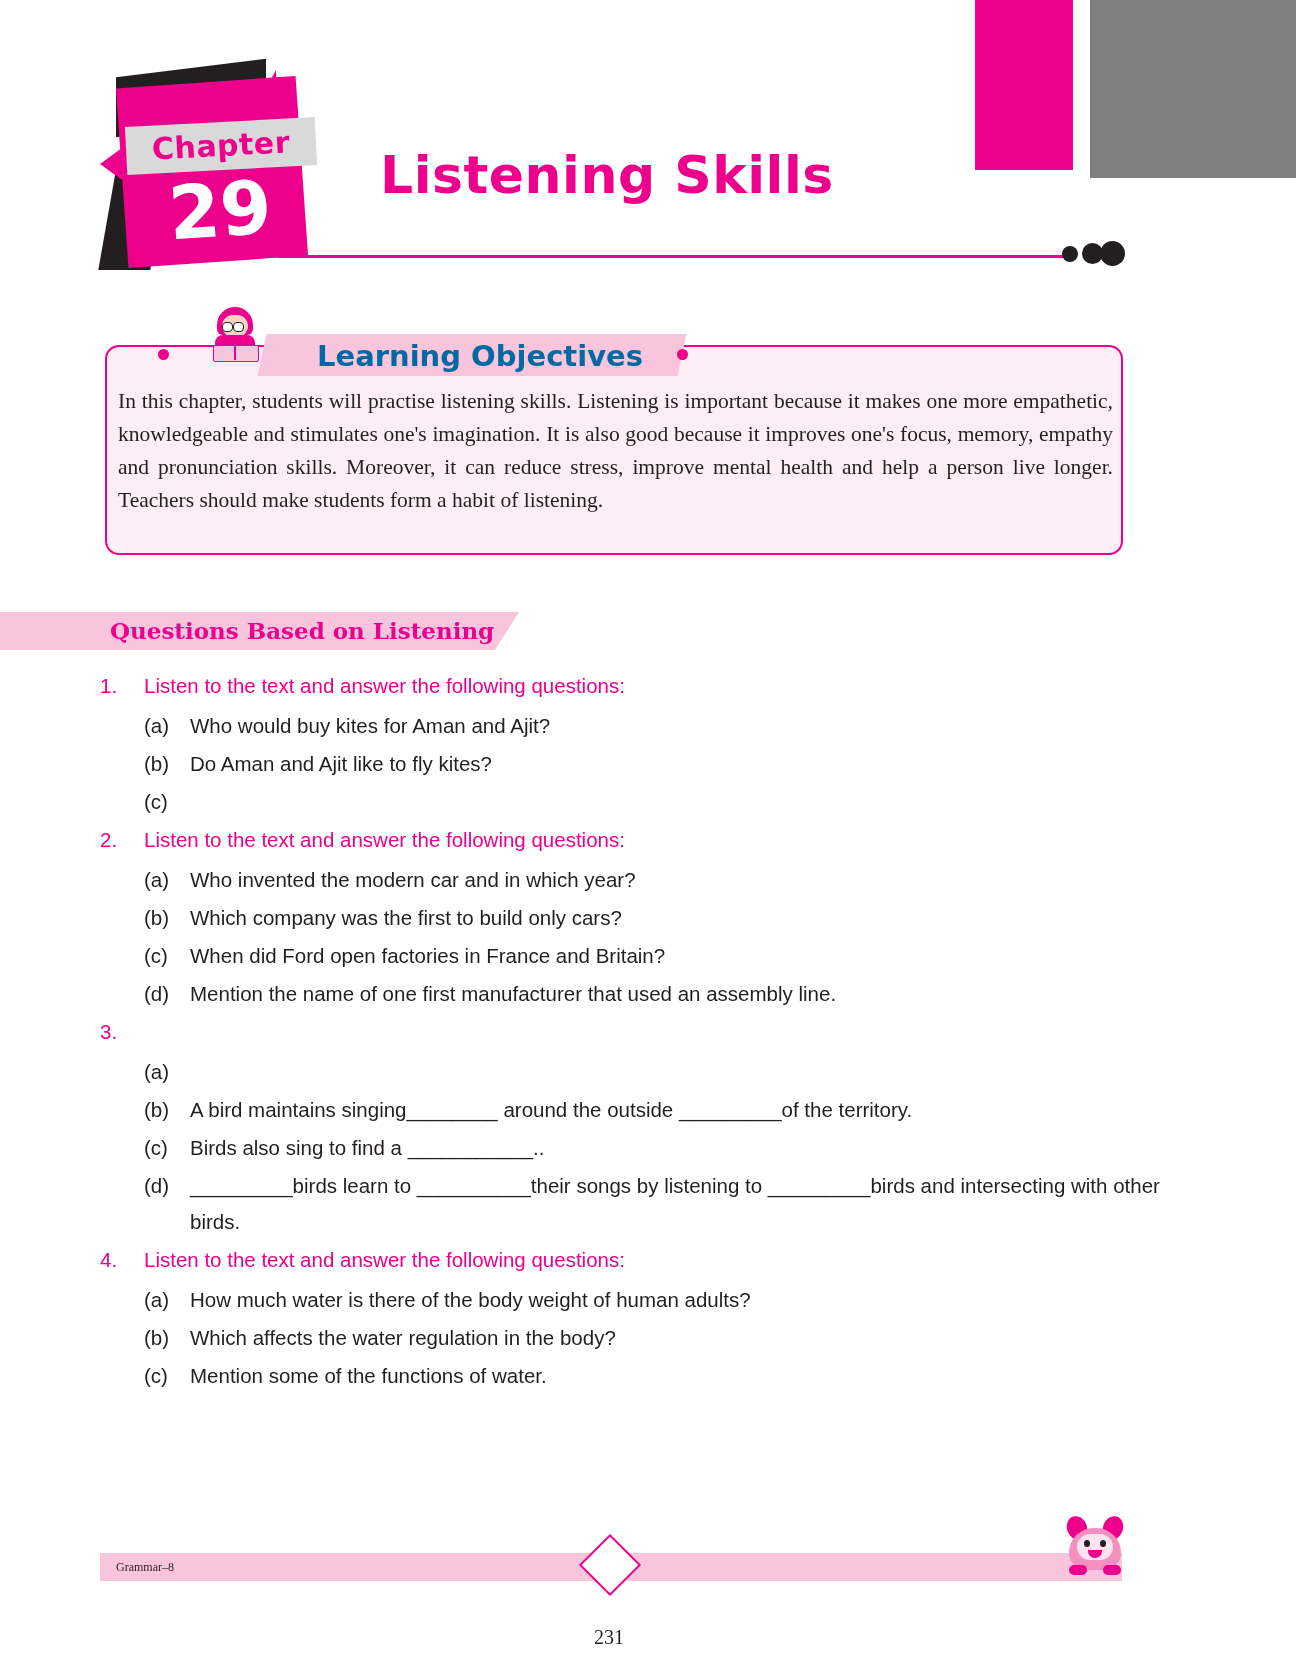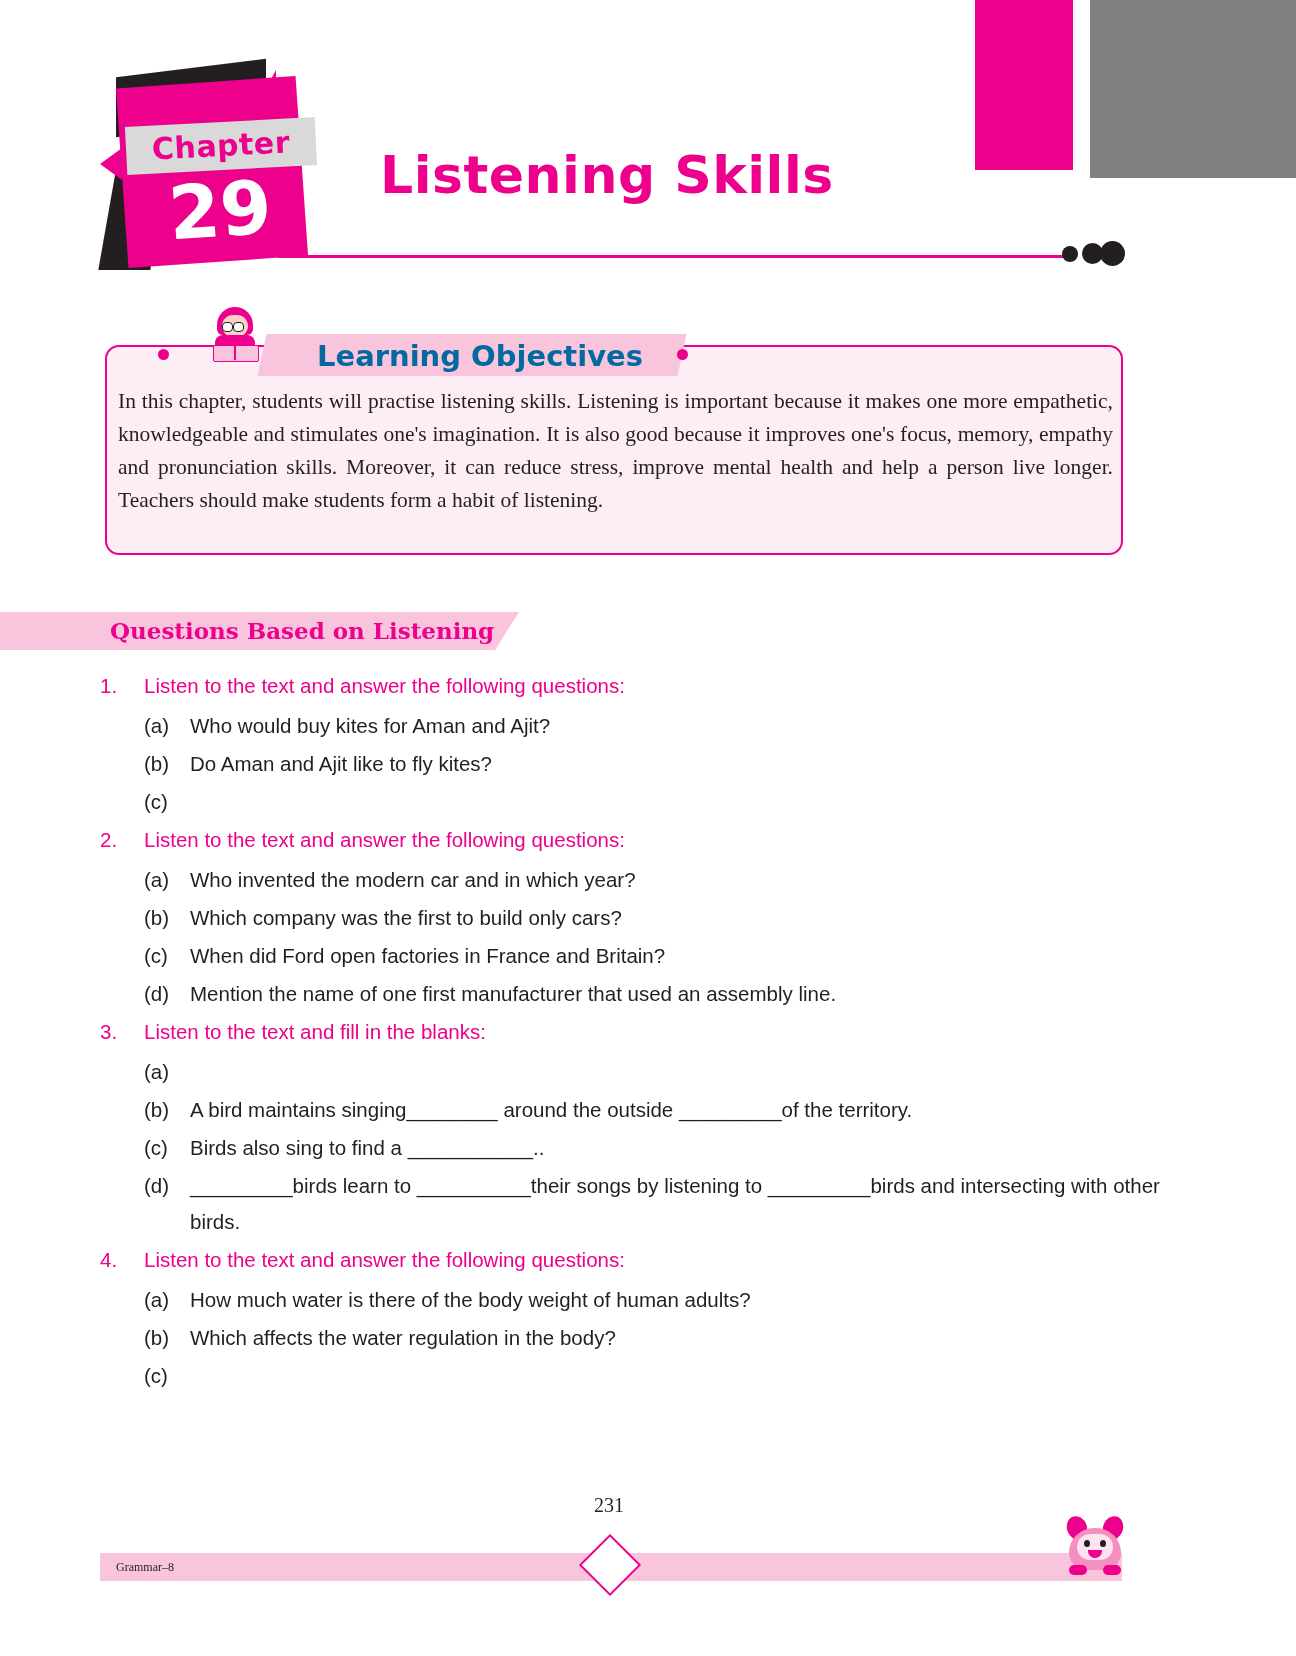--- a/index.html
+++ b/index.html
@@ -398,21 +398,21 @@
     top: 1543px;
     width: 40px;
     height: 40px;
     background: #ffffff;
     border: 2px solid #ec008c;
     transform: rotate(45deg);
   }
   .page-num {
     position: absolute;
     left: 583px;
-    top: 1494px;
+    top: 1626px;
     width: 52px;
     text-align: center;
     color: #231f20;
     font-size: 20px;
     font-family: "Liberation Serif", serif;
   }
 
   
   .footer-mascot {
     position: absolute;
@@ -550,21 +550,20 @@
     <div class="sub-label">(c)</div>
     <div class="sub-text">When did Ford open factories in France and Britain?</div>
   </div>
   <div class="sub-item">
     <div class="sub-label">(d)</div>
     <div class="sub-text">Mention the name of one first manufacturer that used an assembly line.</div>
   </div>
 
   <div class="q-item">
     <div class="q-num">3.</div>
-    <div class="q-stem">Listen to the text and fill in the blanks:</div>
   </div>
   <div class="sub-item">
     <div class="sub-label">(a)</div>
   </div>
   <div class="sub-item">
     <div class="sub-label">(b)</div>
     <div class="sub-text">A bird maintains singing________ around the outside _________of the territory.</div>
   </div>
   <div class="sub-item">
     <div class="sub-label">(c)</div>
@@ -582,20 +581,21 @@
   <div class="sub-item">
     <div class="sub-label">(a)</div>
     <div class="sub-text">How much water is there of the body weight of human adults?</div>
   </div>
   <div class="sub-item">
     <div class="sub-label">(b)</div>
     <div class="sub-text">Which affects the water regulation in the body?</div>
   </div>
   <div class="sub-item">
     <div class="sub-label">(c)</div>
+    <div class="sub-text">Mention some of the functions of water.</div>
   </div>
 
 </div>
 
 <div class="footer-bar"></div>
 <div class="footer-left">Grammar–8</div>
 <div class="page-diamond"></div>
 <div class="page-num">231</div>
 
 <div class="footer-mascot">

